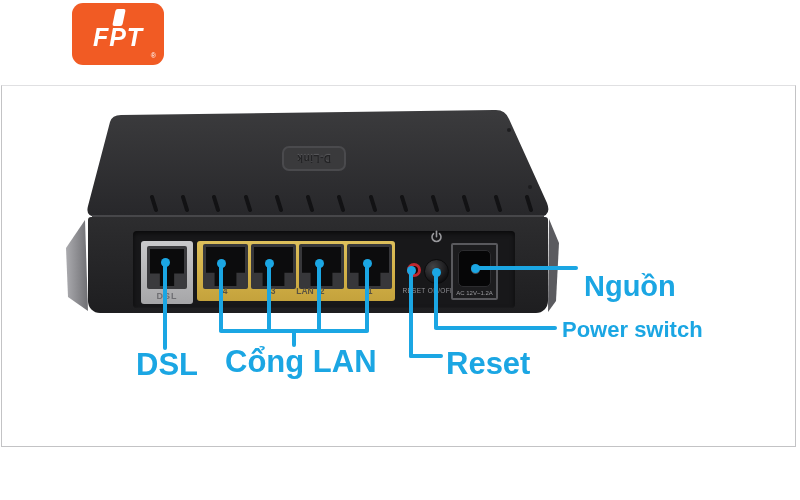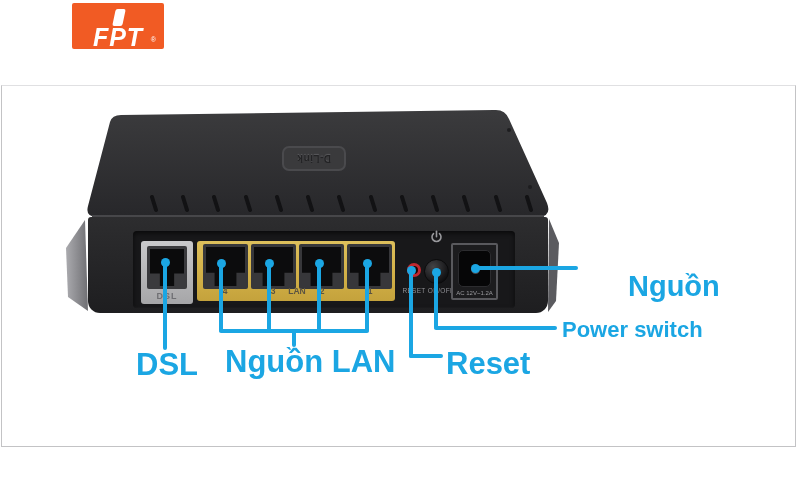--- a/index.html
+++ b/index.html
@@ -5,21 +5,21 @@
   html,body{margin:0;padding:0;background:#fff;}
   *{box-sizing:border-box;}
   body{font-family:"Liberation Sans","DejaVu Sans",sans-serif;}
   .stage{position:relative;width:800px;height:500px;background:#fff;overflow:hidden;}
 
   
   .frame{position:absolute;left:1px;top:85px;width:795px;height:362px;
          border:1px solid #c3c3c5;border-top-color:#e0e0e2;background:transparent;}
 
   
-  .fpt{position:absolute;left:72px;top:3px;width:92px;height:46px;border-radius:2px;
+  .fpt{position:absolute;left:72px;top:3px;width:92px;height:62px;border-radius:11px;
        background:var(--brand-orange);}
   .fpt-flag{position:absolute;left:42px;top:6px;width:10px;height:17px;background:#fff;
             border-radius:2px;transform:skewX(-12deg);}
   .fpt-text{position:absolute;left:0;right:0;top:20px;text-align:center;color:#fff;
             font-size:25px;font-weight:bold;font-style:italic;letter-spacing:1px;}
   .fpt-tm{position:absolute;right:8px;bottom:6px;color:#fff;font-size:7px;}
 
   
   .front{position:absolute;left:88px;top:217px;width:460px;height:96px;
          background:linear-gradient(180deg,#2d2d2f,#1e1e20);border-radius:3px 3px 12px 12px;}
@@ -127,21 +127,21 @@
         <div class="rj45-in"></div>
       </div>
     <div class="port" style="left:102px;">
         <div class="rj45-in"></div>
       </div>
     <div class="port" style="left:150px;">
         <div class="rj45-in"></div>
       </div>
     <span class="lan-num" style="left:28px;">4</span>
     <span class="lan-num" style="left:76px;">3</span>
-    <span class="lan-num" style="left:100px;text-align:center;">LAN</span>
+    <span class="lan-num" style="left:108px;text-align:center;">LAN</span>
     <span class="lan-num" style="left:125px;">2</span>
     <span class="lan-num" style="left:173px;">1</span>
   </div>
 
   <div class="reset-btn"></div>
   <div class="onoff-btn"></div>
   <svg class="pwr-sym" width="15" height="15" xmlns="http://www.w3.org/2000/svg">
     <path d="M7.5 1.2 v5.6" stroke="#98989c" stroke-width="1.6" stroke-linecap="round"></path>
     <path d="M4.5 3.6 A4.5 4.5 0 1 0 10.5 3.6" stroke="#98989c" stroke-width="1.6" fill="none" stroke-linecap="round"></path>
   </svg>
@@ -173,18 +173,18 @@
   <i class="cl" style="left:365px;top:263px;width:4px;height:69px;"></i>
   <i class="cl" style="left:219px;top:329px;width:150px;height:4px;"></i>
   <i class="cl" style="left:292px;top:329px;width:4px;height:18px;"></i>
   <i class="cl" style="left:409px;top:269px;width:4px;height:89px;"></i>
   <i class="cl" style="left:409px;top:354px;width:34px;height:4px;"></i>
   <i class="cl" style="left:434px;top:271px;width:4px;height:58px;"></i>
   <i class="cl" style="left:434px;top:326px;width:123px;height:4px;"></i>
   <i class="cl" style="left:475px;top:266px;width:103px;height:4px;"></i>
 
   <div class="ann" style="left:136px;top:349px;font-size:31px;">DSL</div>
-  <div class="ann" style="left:225px;top:346px;font-size:31px;">Nguồn LAN</div>
+  <div class="ann" style="left:225px;top:346px;font-size:31px;">Cổng LAN</div>
   <div class="ann" style="left:446px;top:348px;font-size:31px;">Reset</div>
   <div class="ann" style="left:562px;top:318px;font-size:22px;">Power switch</div>
-  <div class="ann" style="left:584px;top:271px;font-size:29px;margin-left:44px;">Nguồn</div>
+  <div class="ann" style="left:584px;top:271px;font-size:29px;">Nguồn</div>
 
 </div>
 
 </body></html>

